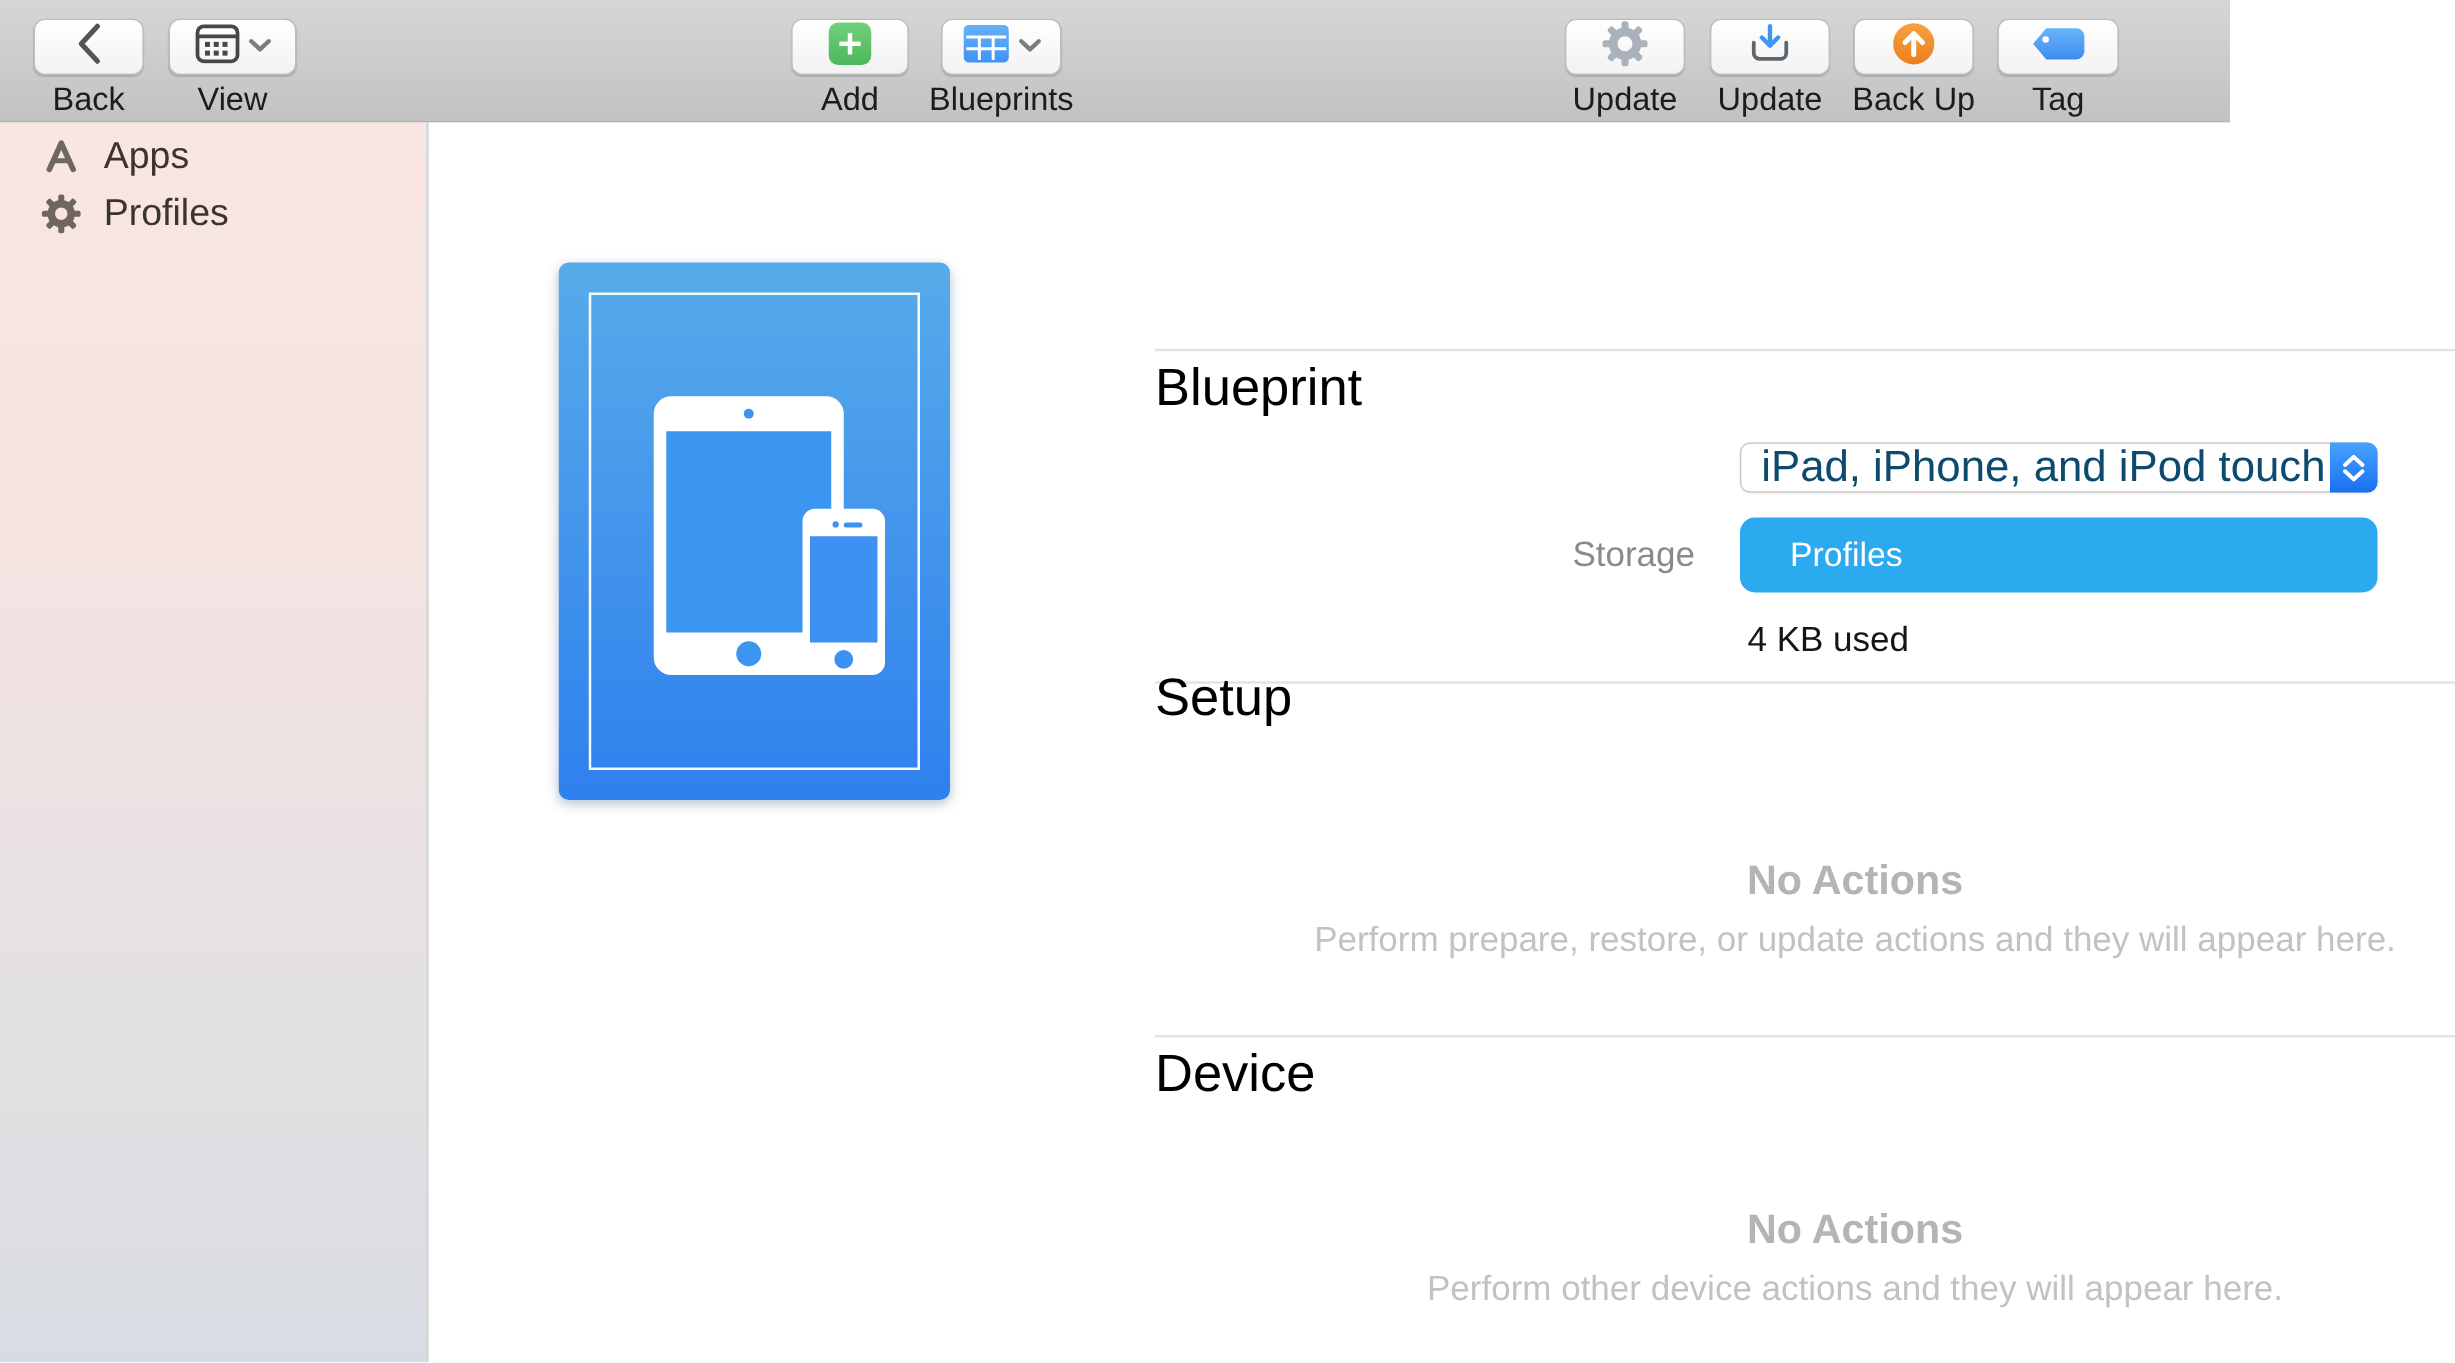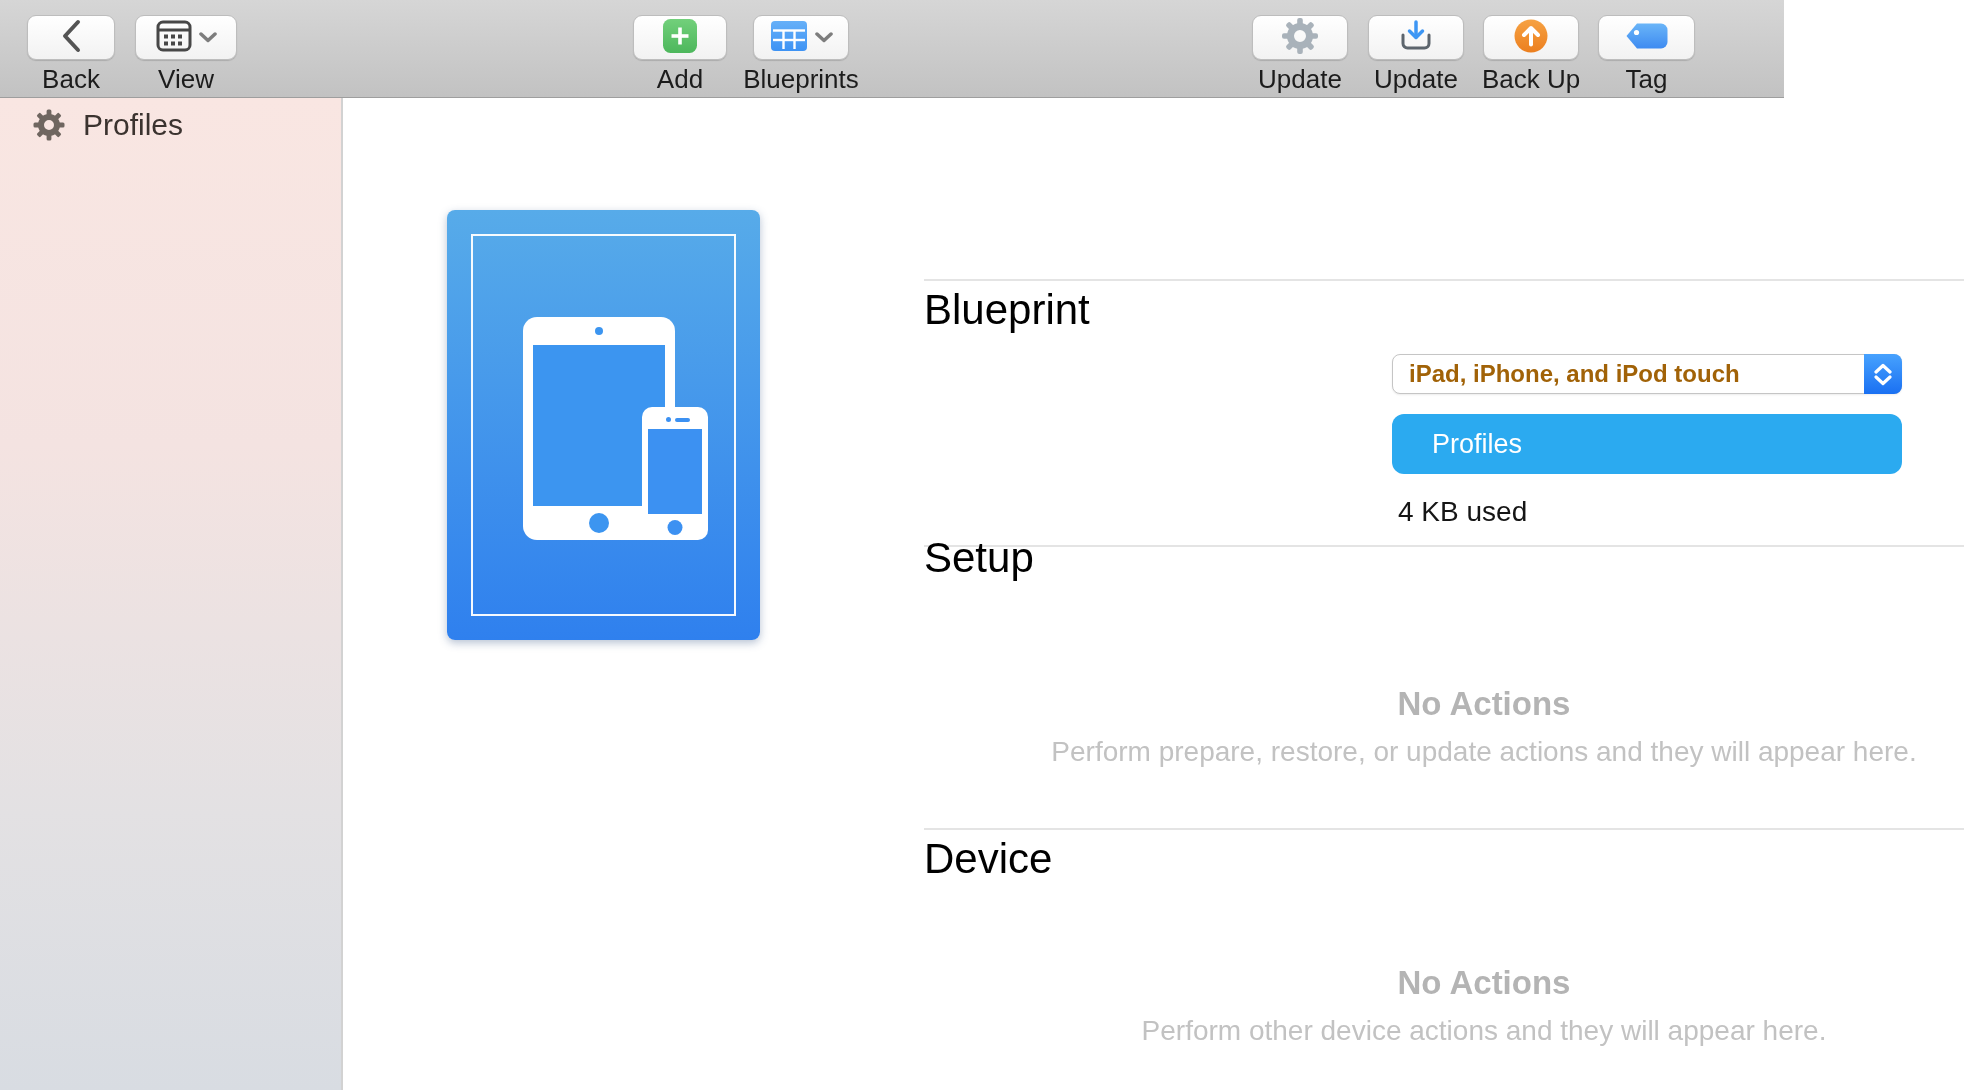--- a/index.html
+++ b/index.html
@@ -29,21 +29,21 @@
   .content{position:absolute;left:343px;top:98px;right:0;bottom:0;background:#fff;}
   .page-title{position:absolute;left:549px;top:44px;font-size:57px;font-weight:200;
     letter-spacing:-1px;color:#141414;}
   .divider{position:absolute;left:581px;right:0;height:2px;background:#e4e4e4;}
   .section-heading{position:absolute;left:581px;font-size:42px;font-weight:400;color:#000;}
   .form-label{position:absolute;width:240px;left:773px;text-align:right;
     font-size:28px;color:#8a8a8a;}
   .dropdown{position:absolute;left:1049px;top:256px;width:510px;height:40px;
     box-sizing:border-box;background:#fff;border:1px solid #c5c5c5;border-radius:8px;
     box-shadow:0 1px 2px rgba(0,0,0,.08);}
-  .dropdown .value{line-height:37px;padding-left:16px;font-size:24px;color:#a16207;white-space:nowrap;font-weight:bold;}
+  .dropdown .value{line-height:37px;padding-left:16px;font-size:35px;color:#0c4a6e;white-space:nowrap;}
   .stepper{position:absolute;right:-1px;top:-1px;bottom:-1px;width:38px;
     border-radius:0 8px 8px 0;background:linear-gradient(#47a2fe,#1a70f2);
     display:flex;flex-direction:column;align-items:center;justify-content:center;gap:1px;}
   .storage-bar{position:absolute;left:1049px;top:316px;width:510px;height:60px;
     background:#2baaf0;border-radius:12px;}
   .storage-bar .seg{line-height:60px;padding-left:40px;font-size:27px;color:#fff;}
   .storage-used{position:absolute;left:1055px;top:398px;font-size:28px;color:#151515;}
   .empty{position:absolute;left:658px;width:966px;text-align:center;}
   .empty .etitle{font-size:33px;font-weight:700;color:#b4b4b4;}
   .empty .esub{margin-top:13px;font-size:28px;color:#c2c2c2;}
@@ -223,20 +223,29 @@
       </span>
     </div>
     <div class="tlbl">Tag</div>
   </div>
 
 </div>
 
 <div class="sidebar">
 
 
+  <div class="side-item">
+    <span class="side-icon">
+      <svg width="34" height="34" fill="none" stroke="#6f6660" stroke-linecap="round" stroke-linejoin="round">
+        <path d="M7.5,27.5 L17,6.5 L26.5,27.5" stroke-width="4.5"></path>
+        <path d="M11,20.5 L23,20.5" stroke-width="4"></path>
+      </svg>
+    </span>
+    <span>Apps</span>
+  </div>
 
   <div class="side-item">
     <span class="side-icon">
       <svg width="34" height="34" viewBox="0 0 34 34">
         <g fill="#6f6660">
           <rect x="14.6" y="1.5" width="4.8" height="8" rx="1.5"></rect>
           <rect x="14.6" y="1.5" width="4.8" height="8" rx="1.5" transform="rotate(45 17 17)"></rect>
           <rect x="14.6" y="1.5" width="4.8" height="8" rx="1.5" transform="rotate(90 17 17)"></rect>
           <rect x="14.6" y="1.5" width="4.8" height="8" rx="1.5" transform="rotate(135 17 17)"></rect>
           <rect x="14.6" y="1.5" width="4.8" height="8" rx="1.5" transform="rotate(180 17 17)"></rect>
@@ -278,20 +287,21 @@
     <div class="stepper">
       <svg width="20" height="11">
           <polyline points="3,9 10,2.5 17,9" fill="none" stroke="#fff" stroke-width="3.2" stroke-linecap="round" stroke-linejoin="round"></polyline>
         </svg>
       <svg width="20" height="11">
           <polyline points="3,2 10,8.5 17,2" fill="none" stroke="#fff" stroke-width="3.2" stroke-linecap="round" stroke-linejoin="round"></polyline>
         </svg>
     </div>
   </div>
 
+  <div class="form-label" style="top:316px;height:60px;line-height:60px">Storage</div>
   <div class="storage-bar">
     <div class="seg">Profiles</div>
   </div>
   <div class="storage-used">4 KB used</div>
 
   <div class="divider" style="top:447px"></div>
   <div class="section-heading" style="top:436px">Setup</div>
   <div class="empty" style="top:587px">
     <div class="etitle">No Actions</div>
     <div class="esub">Perform prepare, restore, or update actions and they will appear here.</div>

